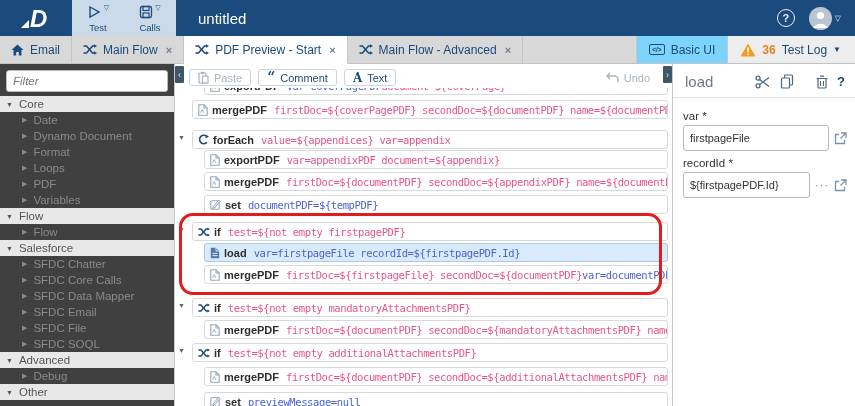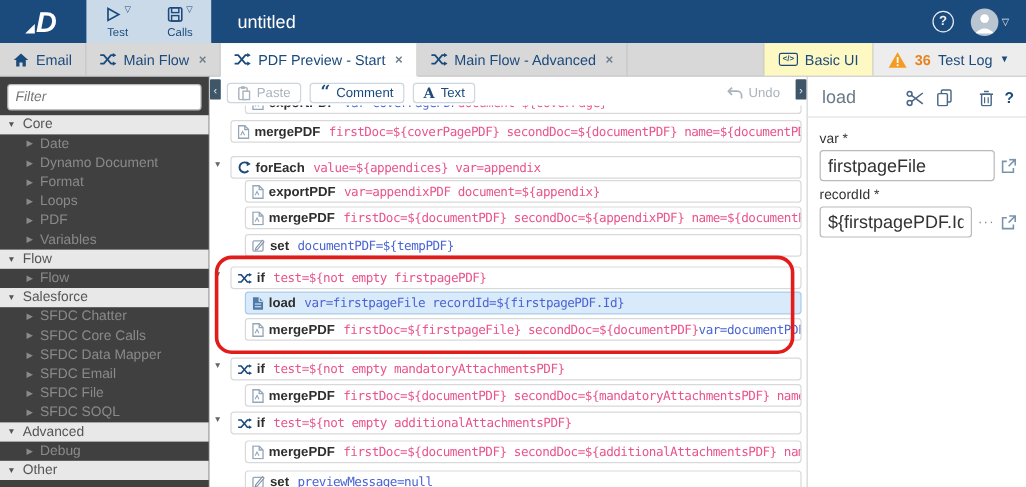--- a/index.html
+++ b/index.html
@@ -23,21 +23,21 @@
   .avatar { width:23px; height:23px; border-radius:50%; background:#b9c6d2; display:flex; align-items:flex-end; justify-content:center; overflow:hidden; }
   .av-dd { color:#dbe4ee; font-size:8px; }
 
   
   .tabbar { height:28px; flex:0 0 28px; background:#d8d8d8; display:flex; align-items:stretch; border-bottom:1px solid #c2c2c2; }
   .tab { display:flex; align-items:center; gap:6px; padding:0 11px; font-size:12px; color:#1b4a7c;
          border-right:1px solid #c6c6c6; cursor:pointer; white-space:nowrap; }
   .tab.active { background:#fff; border-bottom:1px solid #fff; margin-bottom:-1px; }
   .tab .x { color:#6f7f90; font-size:11px; font-weight:bold; margin-left:2px; }
   .tab-spacer { flex:1; }
-  .basicui { display:flex; align-items:center; gap:6px; padding:0 12px; background:#fef9c3;
+  .basicui { display:flex; align-items:center; gap:6px; padding:0 12px; background:#7dd3fc;
              border-left:1px solid #c6c6c6; border-right:1px solid #c6c6c6; color:#1b4a7c; font-size:12px; cursor:pointer; }
   .code-badge { border:1px solid #1b4a7c; border-radius:2px; font-size:6.5px; padding:1px 2px; color:#1b4a7c; font-weight:bold; }
   .testlog { display:flex; align-items:center; gap:6px; padding:0 14px 0 12px; background:#ededed; font-size:12px; cursor:pointer; }
   .tl-count { color:#e8821e; font-weight:bold; }
   .tl-label { color:#1b4a7c; }
   .tl-dd { color:#1b4a7c; font-size:8px; }
 
   
   .main { flex:1; display:flex; min-height:0; }
 
@@ -80,21 +80,21 @@
   .inspector { width:183px; flex:0 0 183px; border-left:1px solid #c9c9c9; background:#fff; }
   .insp-head { display:flex; align-items:center; padding:9px 10px 7px 12px; }
   .insp-title { flex:1; font-size:15px; color:#6b7a88; }
   .insp-ic { display:flex; align-items:center; gap:9px; }
   .insp-ic .qm { color:#1b4a7c; font-weight:bold; font-size:13px; cursor:pointer; }
   .insp-div { height:1px; background:#e2e2e2; margin:0 0 6px 0; }
   .fld { padding:2px 8px 0 10px; }
   .fld-label { font-size:11.5px; color:#333; margin:4px 0 3px 0; }
   .fld-row { display:flex; align-items:center; gap:5px; }
   .fld-input { flex:1; height:21px; border:1px solid #b9b9b9; border-radius:3px; padding:12px 6px;
-               font-size:15px; color:#333; outline:none; font-family:"Liberation Sans",sans-serif; min-width:0; }
+               font-size:11px; color:#333; outline:none; font-family:"Liberation Sans",sans-serif; min-width:0; }
   .dots { color:#8a8a8a; font-size:11px; letter-spacing:1px; cursor:pointer; }
   svg { display:block; }
 </style>
 </head>
 <body>
 
 <div class="app">
 
   <div class="hdr">
     <div class="logo">

